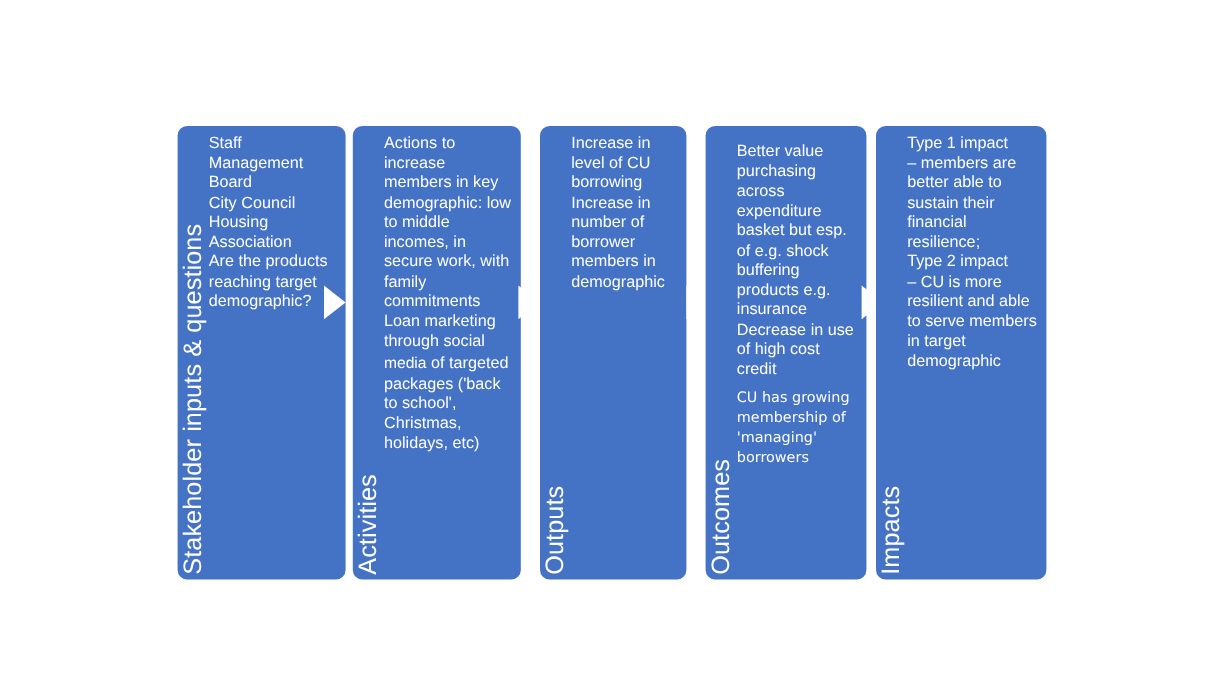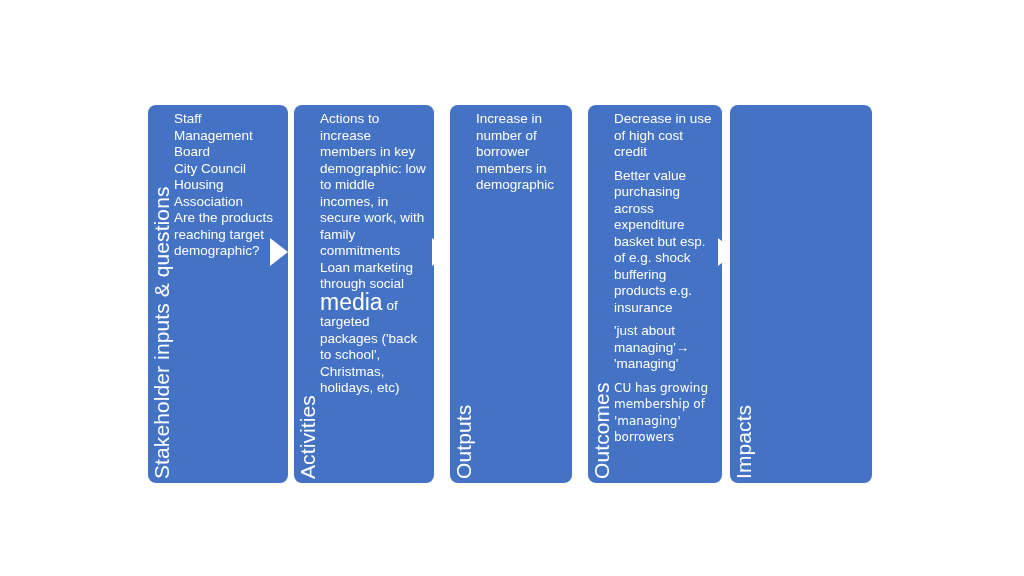--- a/index.html
+++ b/index.html
@@ -66,21 +66,21 @@
     color: #ffffff;
     font-size: 13.5px;
     line-height: 16.5px;
     margin: 0 0 0 0;
     word-wrap: break-word;
   }
   .para.gap-before { margin-top: 0; }
   .para.gap-small { margin-top: 7px; }
 
   .big-word {
-    font-size: 23px;
+    font-size: 13px;
     line-height: 19px;
   }
 
   .alt-face {
     font-family: "DejaVu Sans", sans-serif;
     font-size: 12px;
     line-height: 16.5px;
   }
 
   
@@ -125,39 +125,45 @@
     </div>
   </div>
 
   <div class="arrow" style="left:432px;"></div>
 
   <div class="chain-box" style="left:450px; width:122px;">
     <div class="stage-label">
       <span>Outputs</span>
     </div>
     <div class="box-body">
+      <p class="para">Increase in level of CU borrowing</p>
       <p class="para gap-before">Increase in number of borrower members in demographic</p>
     </div>
   </div>
 
   <div class="arrow" style="left:572px;"></div>
 
   <div class="chain-box" style="left:588px; width:134px;">
     <div class="stage-label">
       <span>Outcomes</span>
     </div>
     <div class="box-body">
+      <p class="para gap-small">Better value purchasing across expenditure basket but esp. of e.g. shock buffering products e.g. insurance</p>
       <p class="para">Decrease in use of high cost credit</p>
-      <p class="para gap-small">Better value purchasing across expenditure basket but esp. of e.g. shock buffering products e.g. insurance</p>
-      <p class="para gap-small">'just about managing'→ 'managing'</p>
       <p class="para alt-face gap-small">CU has growing membership of 'managing' borrowers</p>
     </div>
   </div>
 
   <div class="arrow" style="left:718px;"></div>
 
   <div class="chain-box" style="left:730px; width:142px;">
     <div class="stage-label">
       <span>Impacts</span>
     </div>
+    <div class="box-body">
+      <p class="para">Type 1 impact</p>
+      <p class="para">– members are better able to sustain their financial resilience;</p>
+      <p class="para gap-before">Type 2 impact</p>
+      <p class="para">– CU is more resilient and able to serve members in target demographic</p>
+    </div>
   </div>
 
 </div>
 
 </body></html>

